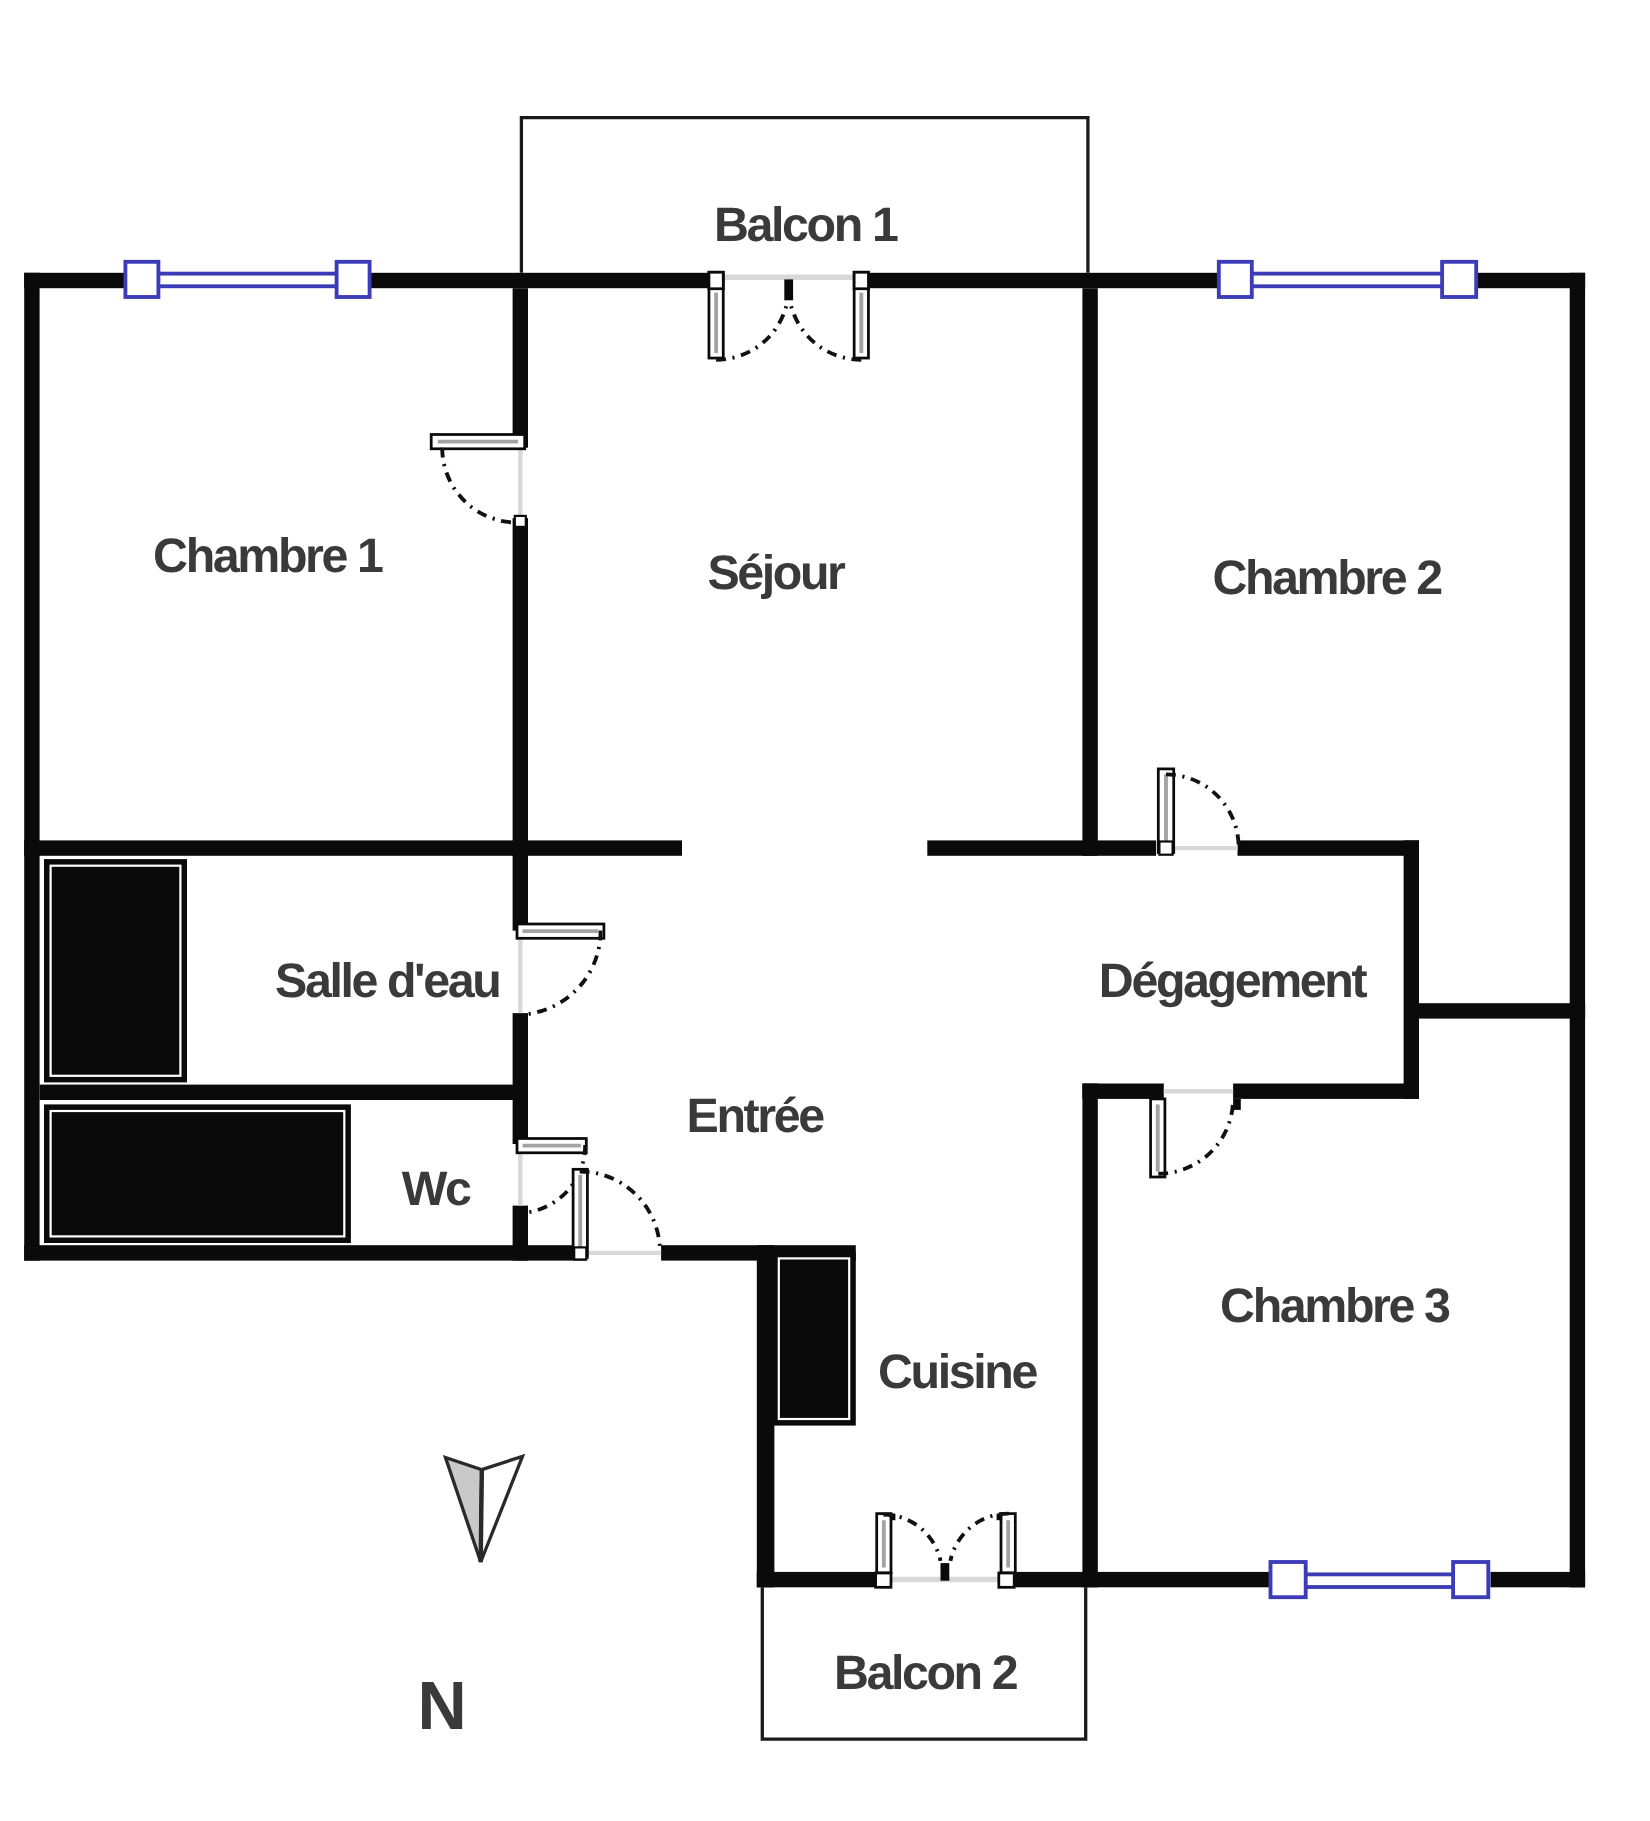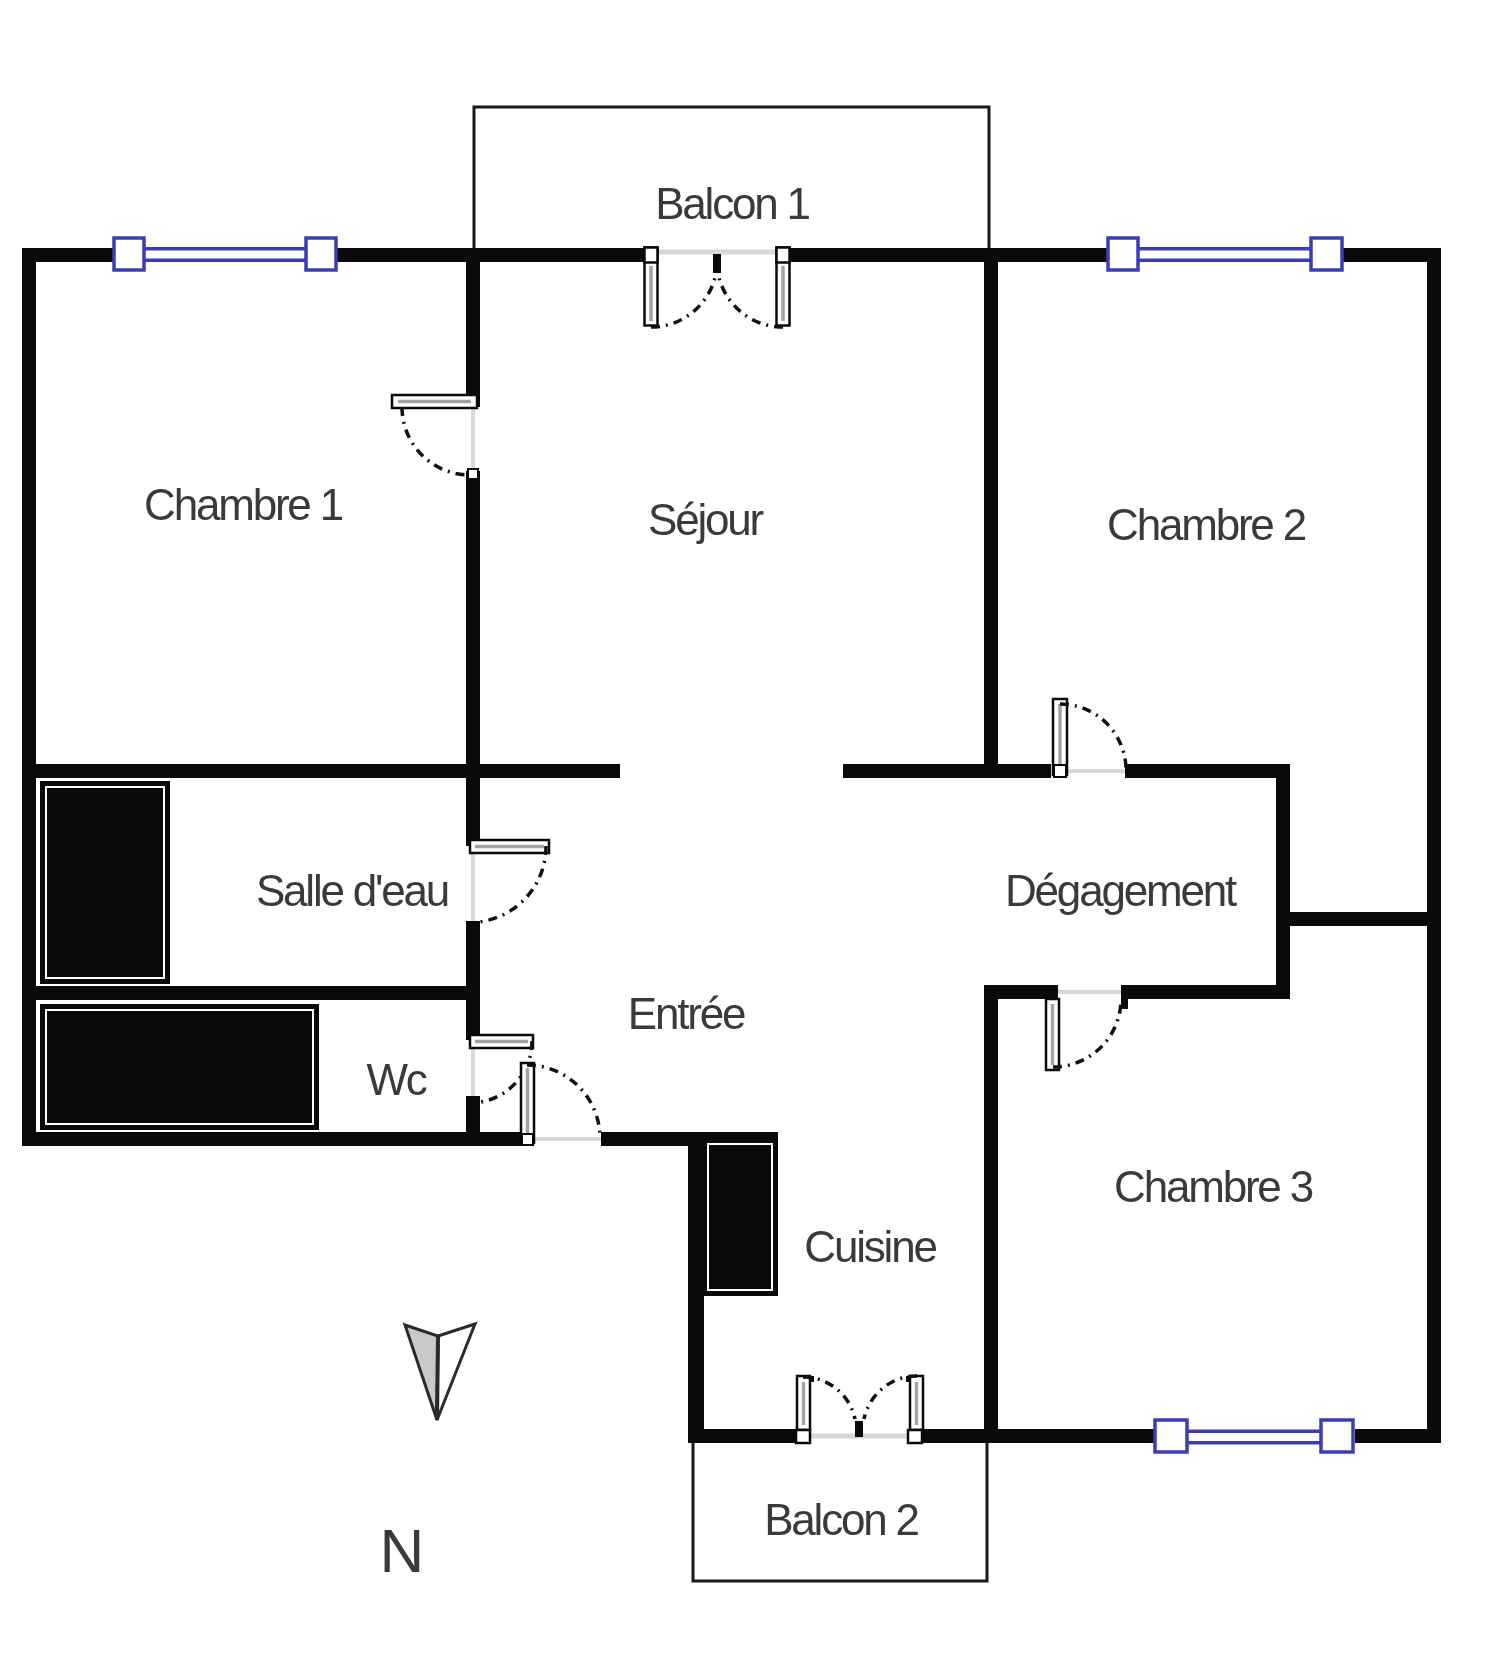--- a/index.html
+++ b/index.html
@@ -1,16 +1,16 @@
 <!DOCTYPE html>
 <html><head>
 <meta charset="utf-8">
 <style>
   html,body{margin:0;padding:0;background:#ffffff;}
-  .wrap{width:1500px;height:1655px;position:relative;background:#84cc16;}
+  .wrap{width:1500px;height:1655px;position:relative;background:#84cc16;font-weight:bold;}
   text{font-family:"Liberation Sans", sans-serif;fill:#3a3a3a;}
   .lbl{font-size:44px;letter-spacing:-2.2px;}
 </style>
 </head>
 <body>
 <div class="wrap">
 <svg width="1500" height="1655" viewBox="0 0 1500 1655">
   <rect x="0" y="0" width="1500" height="1655" fill="#ffffff"></rect>
 
   <path d="M 474 248 L 474 107 L 989 107 L 989 248" fill="none" stroke="#1a1a1a" stroke-width="3"></path>

